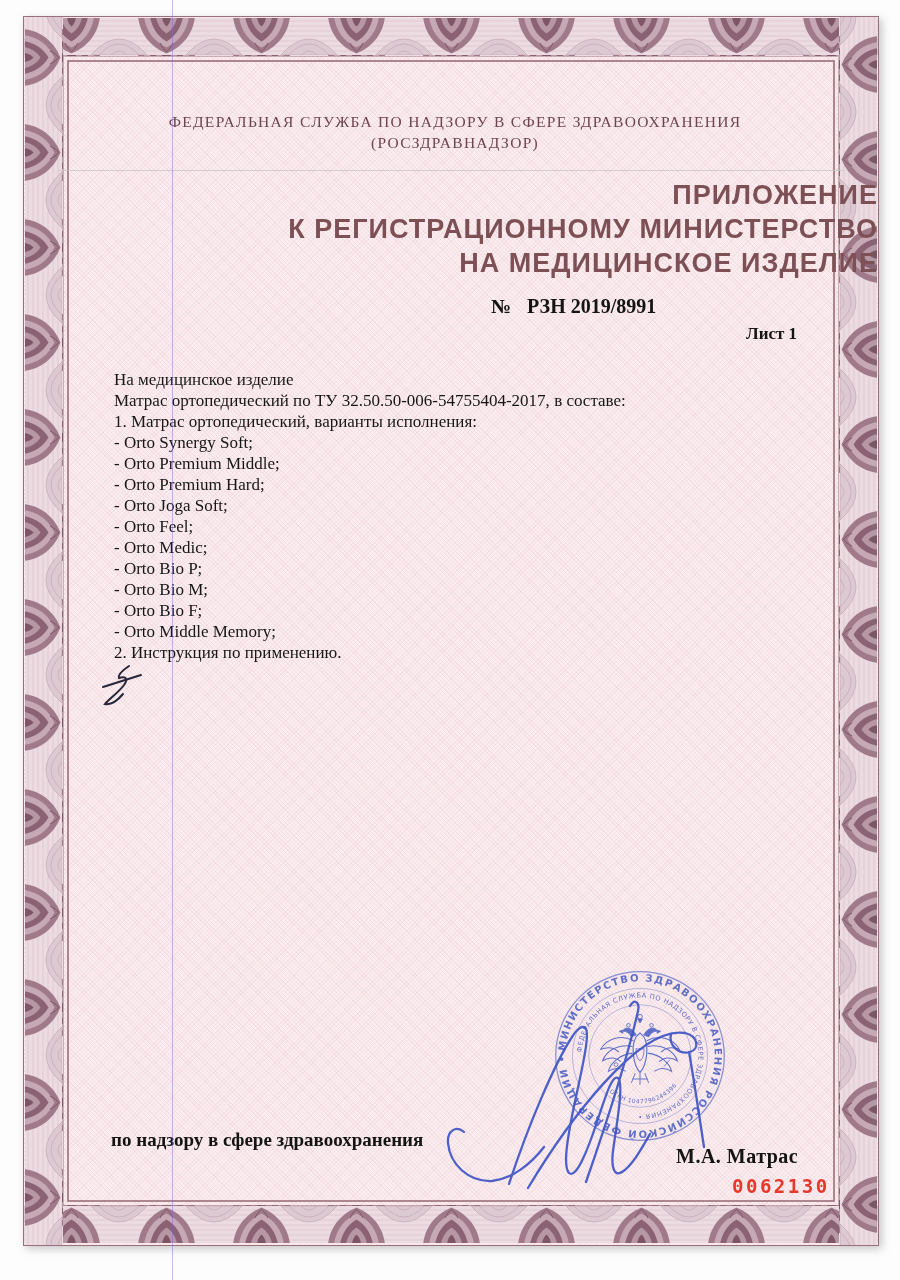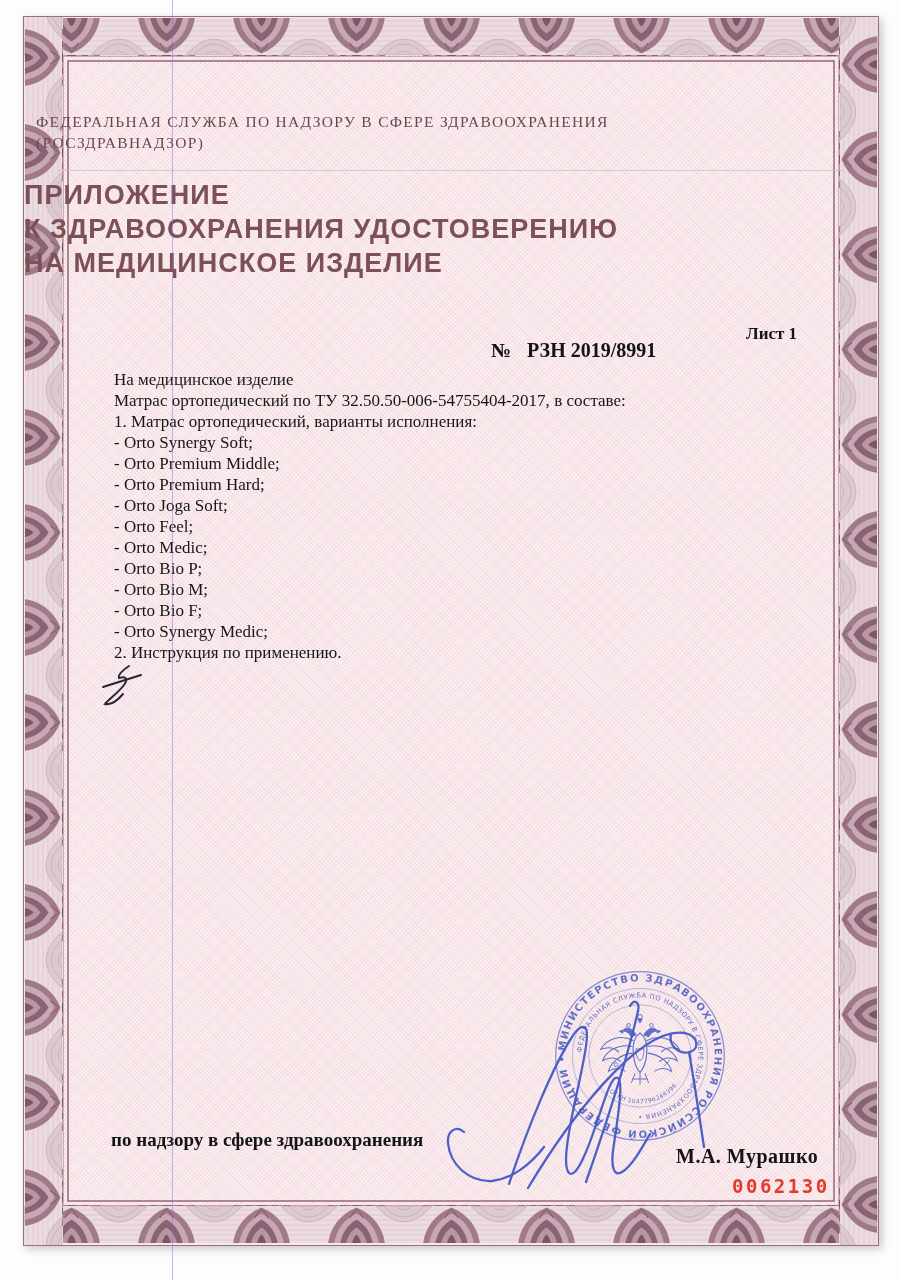--- a/index.html
+++ b/index.html
@@ -13,30 +13,30 @@
     background:
       repeating-linear-gradient(45deg, rgba(226,166,178,0.16) 0 1px, transparent 1px 3px),
       repeating-linear-gradient(-45deg, rgba(226,166,178,0.14) 0 1px, transparent 1px 3px),
       #faeef0;
     border:1px solid #9a6f7d;
     box-shadow:3px 3px 8px rgba(110,100,105,0.35);
   }
   .border-svg{position:absolute;left:0;top:0;z-index:1;}
   .content{position:absolute;left:0;top:0;width:854px;height:1228px;z-index:2;}
 
-  .org{position:absolute;left:12px;top:94px;width:100%;text-align:left;
+  .org{position:absolute;left:4px;top:94px;width:100%;text-align:center;
        color:#6d4550;font-size:15.5px;letter-spacing:1.3px;line-height:21px;}
   .divider{position:absolute;left:34px;right:34px;top:153px;height:1px;
        background:#c7c4c4;opacity:.75;}
-  .doc-title{position:absolute;left:0;top:161px;width:100%;text-align:left;
+  .doc-title{position:absolute;left:0;top:161px;width:100%;text-align:right;
        font-family:"Liberation Sans", sans-serif;font-weight:bold;
        font-size:27px;line-height:34px;letter-spacing:1px;color:#7d5056;}
   .date-line{position:absolute;left:207px;top:275px;font-weight:bold;font-size:20px;
        color:#141414;white-space:pre;}
-  .num-line{position:absolute;left:467px;top:278px;font-weight:bold;font-size:20px;color:#141414;margin-top:44px;}
+  .num-line{position:absolute;left:467px;top:278px;font-weight:bold;font-size:20px;color:#141414;}
   .num-line .no{margin-right:16px;}
   .sheet-num{position:absolute;left:722px;top:307px;font-weight:bold;font-size:17px;color:#141414;}
 
   .body-text{position:absolute;left:90px;top:352px;width:700px;
        font-size:17px;line-height:21px;color:#161616;}
   .body-text .b{font-weight:normal;}
 
   .signer{position:absolute;left:87px;top:1112px;font-weight:bold;font-size:19px;
        line-height:22.5px;color:#141414;}
   .signer-name{position:absolute;left:652px;top:1128px;font-weight:bold;font-size:20px;
@@ -98,21 +98,21 @@
 
     <div class="org">
       <div>ФЕДЕРАЛЬНАЯ СЛУЖБА ПО НАДЗОРУ В СФЕРЕ ЗДРАВООХРАНЕНИЯ</div>
       <div>(РОСЗДРАВНАДЗОР)</div>
     </div>
 
     <div class="divider"></div>
 
     <div class="doc-title">
       <div>ПРИЛОЖЕНИЕ</div>
-      <div>К ЗДРАВООХРАНЕНИЯ УДОСТОВЕРЕНИЮ</div>
+      <div>К РЕГИСТРАЦИОННОМУ МИНИСТЕРСТВО</div>
       <div>НА МЕДИЦИНСКОЕ ИЗДЕЛИЕ</div>
     </div>
 
     <div class="num-line">
       <span class="no">№</span><span>РЗН 2019/8991</span>
     </div>
 
     <div class="sheet-num">Лист 1</div>
 
     <div class="body-text">
@@ -121,36 +121,36 @@
       <div>1. Матрас ортопедический, варианты исполнения:</div>
       <div>- Orto Synergy Soft;</div>
       <div>- Orto Premium Middle;</div>
       <div>- Orto Premium Hard;</div>
       <div>- Orto Joga Soft;</div>
       <div>- Orto Feel;</div>
       <div>- Orto Medic;</div>
       <div>- Orto Bio P;</div>
       <div>- Orto Bio M;</div>
       <div>- Orto Bio F;</div>
-      <div>- Orto Synergy Medic;</div>
+      <div>- Orto Middle Memory;</div>
       <div>2. Инструкция по применению.</div>
     </div>
 
     <svg class="mark" viewBox="0 0 46 48" aria-hidden="true">
       <g fill="none" stroke="#26263a" stroke-width="2" stroke-linecap="round">
         <path d="M30,4 C24,8 19,13 20,16 C26,14 30,16 25,23 C19,31 10,37 6,42 C12,43 19,38 24,32"></path>
         <path d="M4,25 L42,13"></path>
       </g>
     </svg>
 
     <div class="signer">
       <div>по надзору в сфере здравоохранения</div>
     </div>
 
-    <div class="signer-name">М.А. Мурашко</div>
+    <div class="signer-name">М.А. Матрас</div>
     <div class="serial">0062130</div>
 
     <svg class="seal" viewBox="-95 -95 190 190" aria-hidden="true">
       <g fill="none" stroke="#4b5fc3">
         <circle r="88" stroke-width="1.3" opacity="0.75"></circle>
         <circle r="70.5" stroke-width="0.8" opacity="0.55"></circle>
         <circle r="53.5" stroke-width="0.8" opacity="0.55"></circle>
       </g>
       <defs>
         <path id="sealOuter" d="M -78,0 A 78,78 0 1,1 78,0 A 78,78 0 1,1 -78,0" fill="none"></path>

